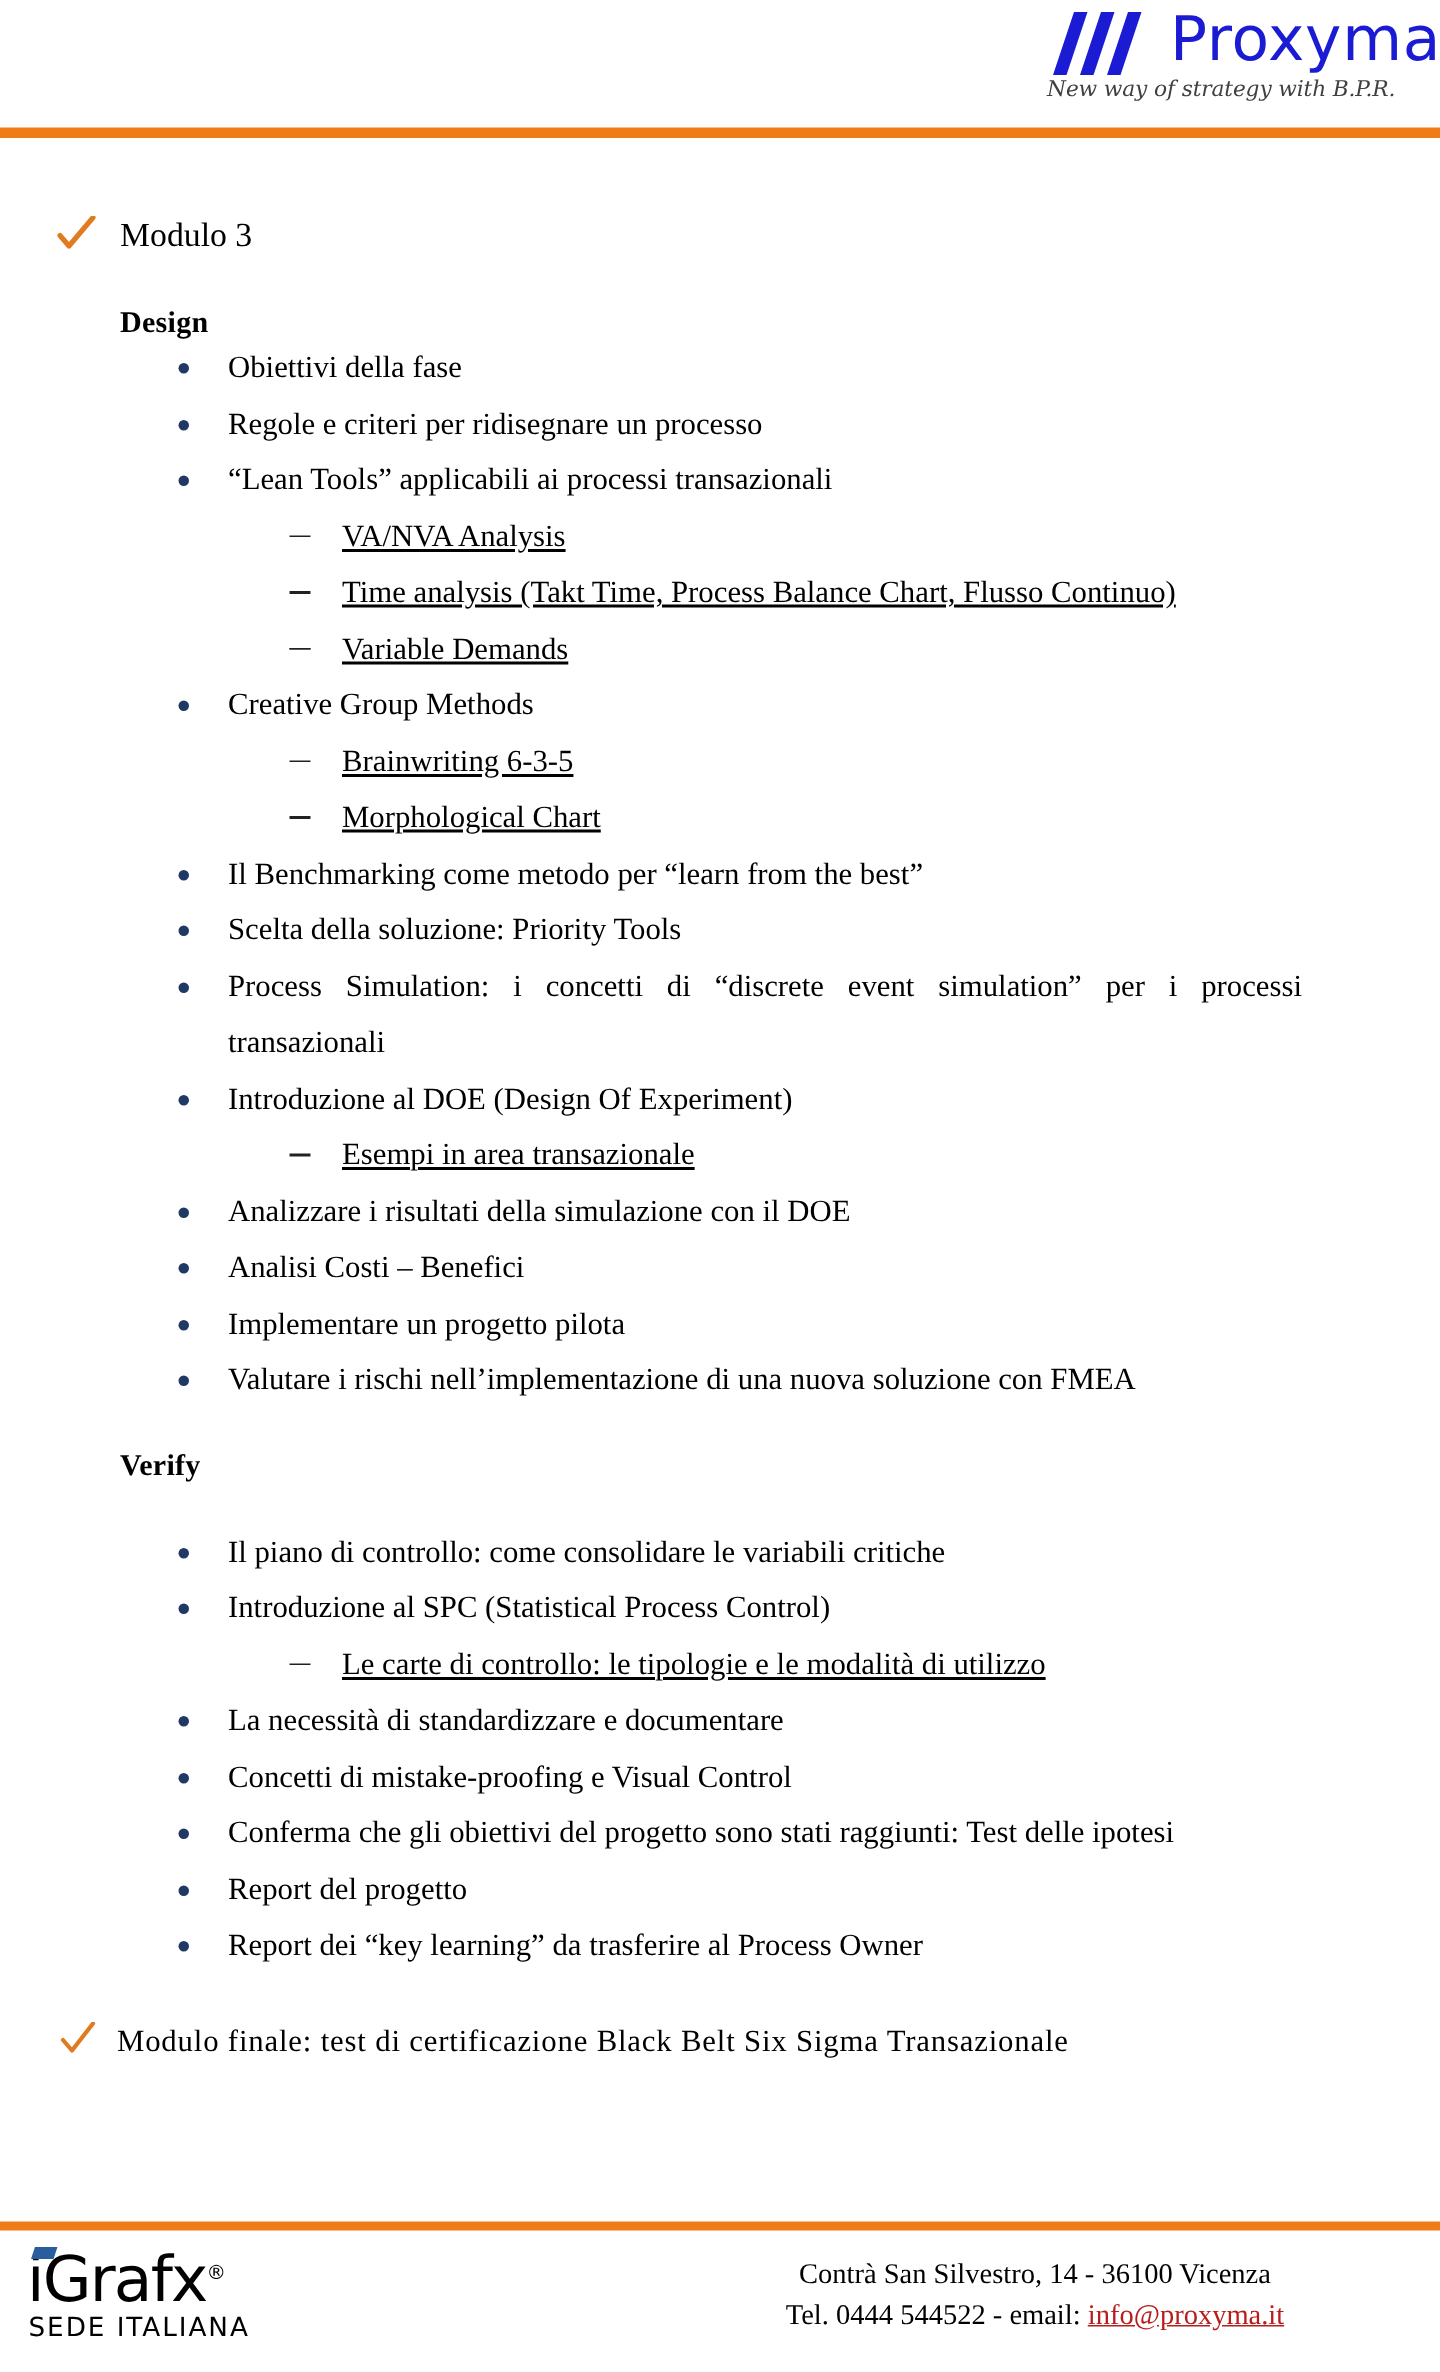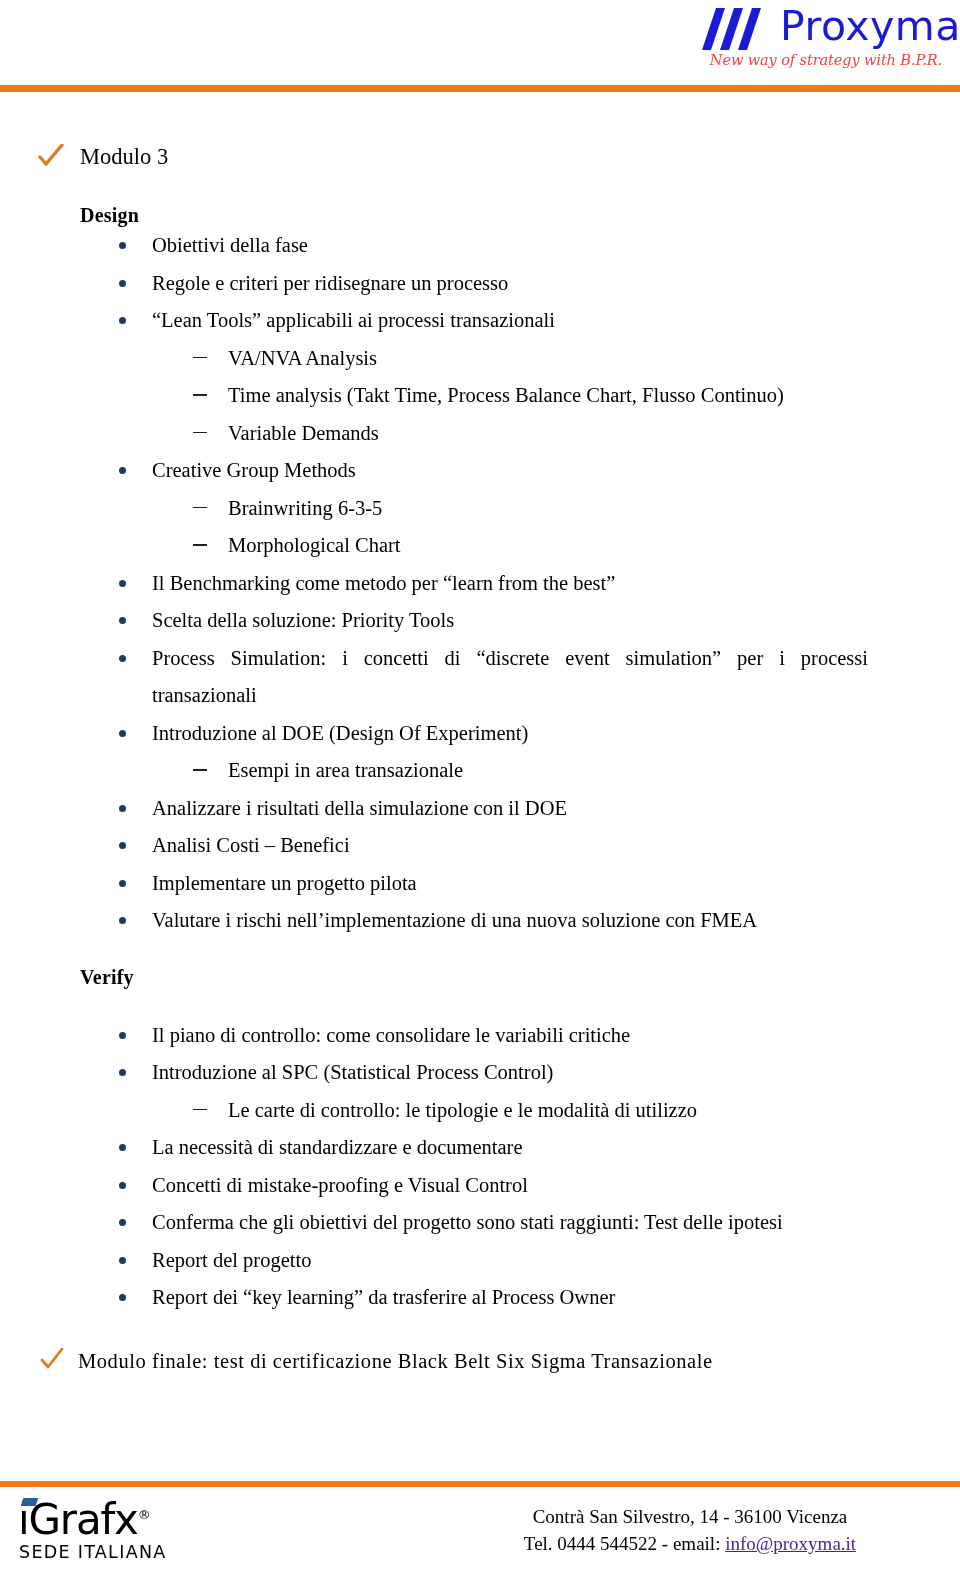--- a/index.html
+++ b/index.html
@@ -46,25 +46,24 @@
     font-weight: 400;
     color: #1b1bd4;
     letter-spacing: 0.5px;
     white-space: nowrap;
   }
   .proxyma-tagline {
     position: absolute;
     top: 48px;
     left: 6px;
     width: 244px;
-    text-align: right;
     font-family: "DejaVu Serif", serif;
     font-style: italic;
     font-size: 14.5px;
-    color: #ef4444;
+    color: #404040;
     white-space: nowrap;
     letter-spacing: -0.1px;
   }
   .header-rule {
     position: absolute;
     top: 85px;
     left: 0;
     width: 960px;
     height: 7px;
     background: #f07c18;
@@ -138,20 +137,21 @@
   }
   .lvl1.justify > span.txt {
     display: block;
   }
   .lvl2 {
     position: relative;
     padding-left: 228px;
     padding-right: 49px;
     font-size: 20.5px;
     line-height: 37.5px;
+    text-decoration: underline;
   }
   .lvl2 > .dash {
     position: absolute;
     left: 193px;
     top: 17px;
     width: 14px;
     height: 1.6px;
     background: #222222;
   }
 
@@ -242,21 +242,21 @@
     text-align: center;
     font-size: 19px;
     line-height: 27px;
     width: 400px;
   }
   .footer-contact .line {
     display: block;
     white-space: nowrap;
   }
   .email-link {
-    color: #4c1d95;
+    color: #b91c1c;
     text-decoration: underline;
   }
 </style>
 </head>
 <body>
 
 <div class="page-header">
   <div class="proxyma-logo">
     <svg class="proxyma-mark" viewBox="0 0 78 46">
       <g fill="#1b1bd4">

